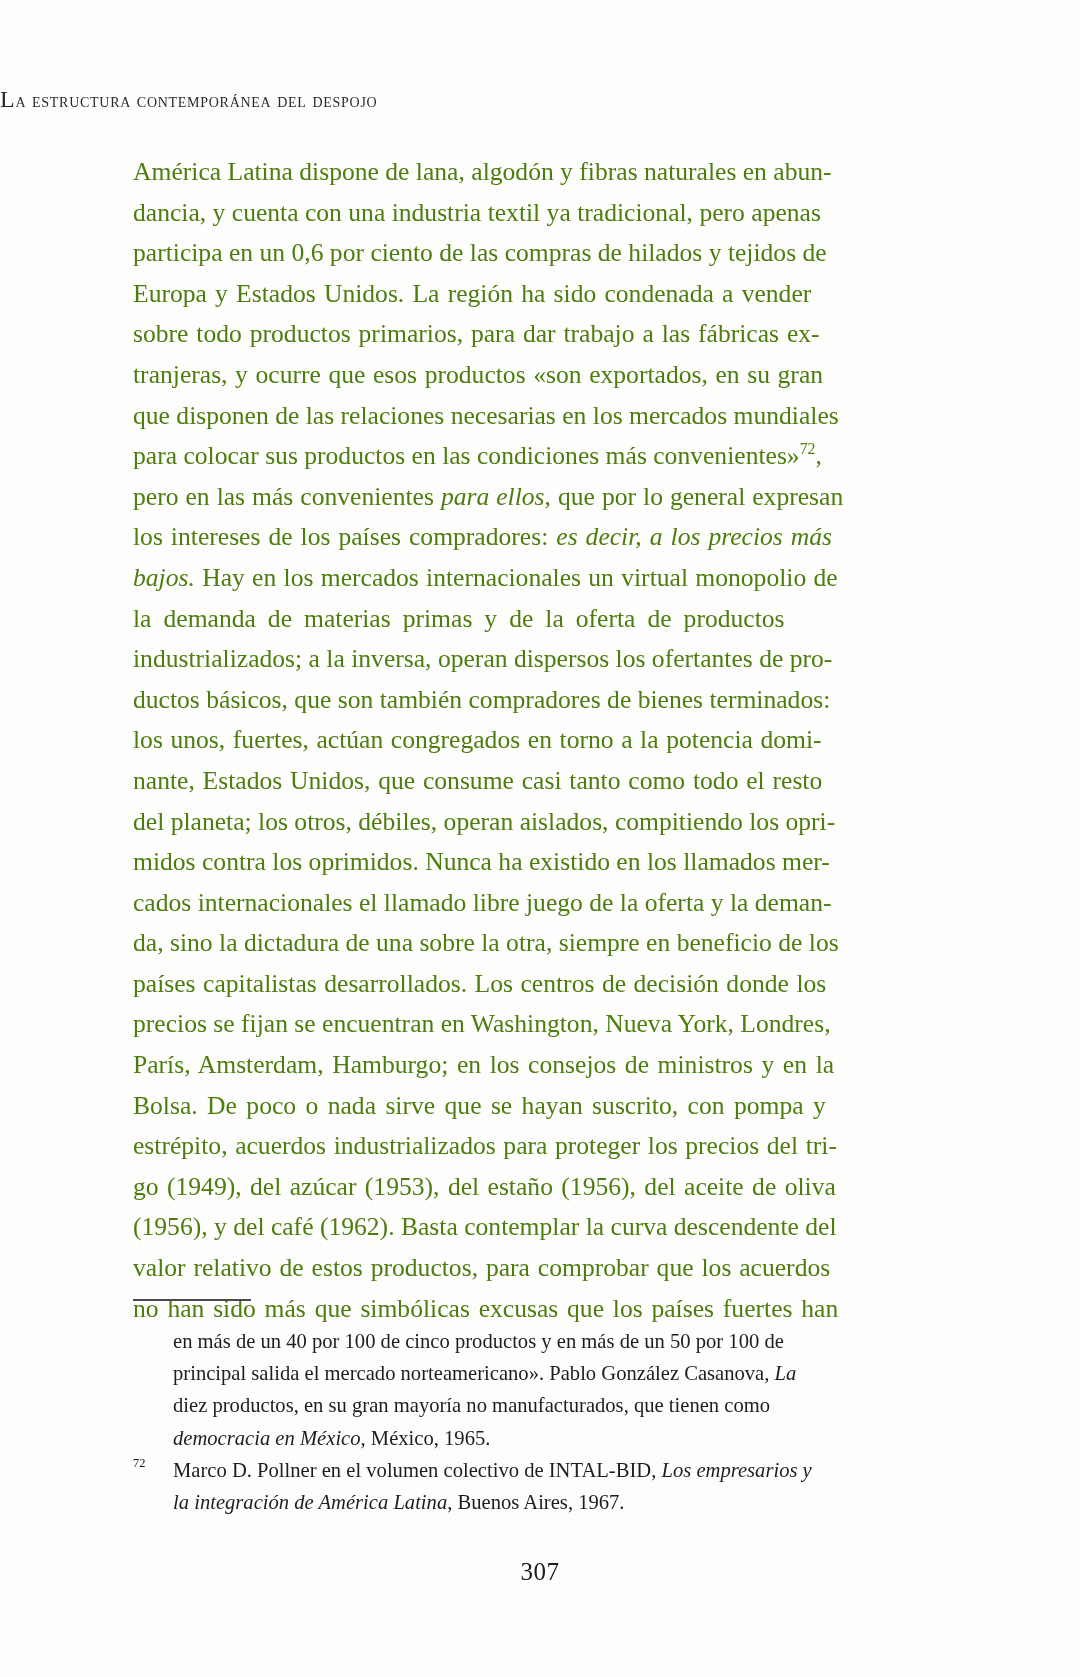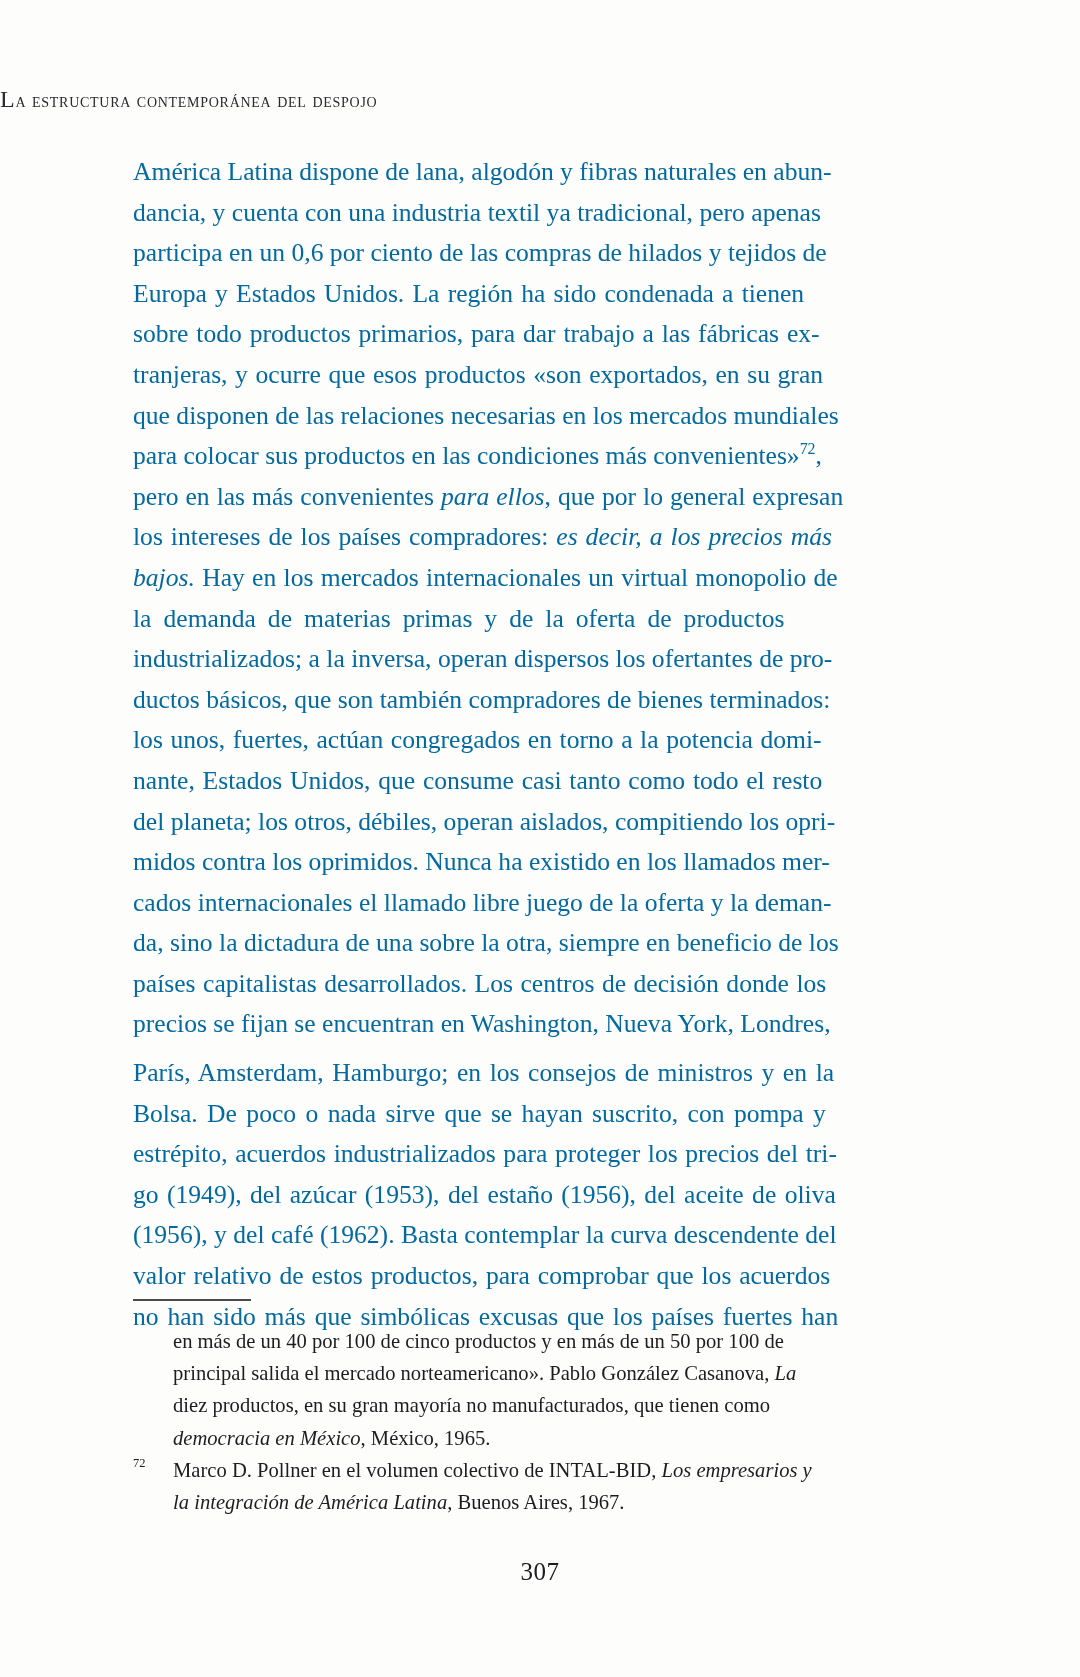--- a/index.html
+++ b/index.html
@@ -44,21 +44,21 @@
     position: absolute;
     top: 152px;
     left: 133px;
     width: 732px;
   }
 
   .body-line {
     display: block;
     font-size: 25.6px;
     line-height: 40.6px;
-    color: #0369a1;
+    color: #4d7c0f;
     white-space: nowrap;
     letter-spacing: 0;
   }
 
   
   .body-line > .seg { display: inline; }
   .it { font-style: italic; }
 
   .sup {
     font-size: 0.62em;
@@ -124,40 +124,40 @@
 <div class="page">
 
   <div class="running-head">
     <span class="rh-cap">L</span><span>a estructura contemporánea del despojo</span>
   </div>
 
   <div class="body-block" id="body-block">
       <span class="body-line"><span class="seg">América Latina dispone de lana, algodón y fibras naturales en abun-</span></span>
       <span class="body-line"><span class="seg">dancia, y cuenta con una industria textil ya tradicional, pero apenas</span></span>
       <span class="body-line"><span class="seg">participa en un 0,6 por ciento de las compras de hilados y tejidos de</span></span>
-      <span class="body-line" style="word-spacing: 1.8px;"><span class="seg">Europa y Estados Unidos. La región ha sido condenada a tienen</span></span>
+      <span class="body-line" style="word-spacing: 1.8px;"><span class="seg">Europa y Estados Unidos. La región ha sido condenada a vender</span></span>
       <span class="body-line" style="word-spacing: 1.5px;"><span class="seg">sobre todo productos primarios, para dar trabajo a las fábricas ex-</span></span>
       <span class="body-line" style="word-spacing: 1.2px;"><span class="seg">tranjeras, y ocurre que esos productos «son exportados, en su gran</span></span>
       <span class="body-line"><span class="seg">que disponen de las relaciones necesarias en los mercados mundiales</span></span>
       <span class="body-line"><span class="seg">para colocar sus productos en las condiciones más convenientes»</span><span class="seg sup">72</span><span class="seg">,</span></span>
       <span class="body-line" style="word-spacing: 0.6px;"><span class="seg">pero en las más convenientes </span><span class="seg it">para ellos</span><span class="seg">, que por lo general expresan</span></span>
       <span class="body-line" style="word-spacing: 1.6px;"><span class="seg">los intereses de los países compradores: </span><span class="seg it">es decir, a los precios más</span></span>
       <span class="body-line" style="word-spacing: 0.9px;"><span class="seg it">bajos.</span><span class="seg"> Hay en los mercados internacionales un virtual monopolio de</span></span>
       <span class="body-line" style="word-spacing: 5.6px;"><span class="seg">la demanda de materias primas y de la oferta de productos</span></span>
       <span class="body-line"><span class="seg">industrializados; a la inversa, operan dispersos los ofertantes de pro-</span></span>
       <span class="body-line"><span class="seg">ductos básicos, que son también compradores de bienes terminados:</span></span>
       <span class="body-line" style="word-spacing: 1.2px;"><span class="seg">los unos, fuertes, actúan congregados en torno a la potencia domi-</span></span>
       <span class="body-line" style="word-spacing: 1.4px;"><span class="seg">nante, Estados Unidos, que consume casi tanto como todo el resto</span></span>
       <span class="body-line"><span class="seg">del planeta; los otros, débiles, operan aislados, compitiendo los opri-</span></span>
       <span class="body-line"><span class="seg">midos contra los oprimidos. Nunca ha existido en los llamados mer-</span></span>
       <span class="body-line"><span class="seg">cados internacionales el llamado libre juego de la oferta y la deman-</span></span>
       <span class="body-line"><span class="seg">da, sino la dictadura de una sobre la otra, siempre en beneficio de los</span></span>
       <span class="body-line" style="word-spacing: 1.1px;"><span class="seg">países capitalistas desarrollados. Los centros de decisión donde los</span></span>
       <span class="body-line"><span class="seg">precios se fijan se encuentran en Washington, Nueva York, Londres,</span></span>
-      <span class="body-line" style="word-spacing: 2.2px; margin-top: 8px;"><span class="seg">París, Amsterdam, Hamburgo; en los consejos de ministros y en la</span></span>
+      <span class="body-line" style="word-spacing: 2.2px;"><span class="seg">París, Amsterdam, Hamburgo; en los consejos de ministros y en la</span></span>
       <span class="body-line" style="word-spacing: 3px;"><span class="seg">Bolsa. De poco o nada sirve que se hayan suscrito, con pompa y</span></span>
       <span class="body-line" style="word-spacing: 1.2px;"><span class="seg">estrépito, acuerdos industrializados para proteger los precios del tri-</span></span>
       <span class="body-line" style="word-spacing: 2px;"><span class="seg">go (1949), del azúcar (1953), del estaño (1956), del aceite de oliva</span></span>
       <span class="body-line"><span class="seg">(1956), y del café (1962). Basta contemplar la curva descendente del</span></span>
       <span class="body-line" style="word-spacing: 1.5px;"><span class="seg">valor relativo de estos productos, para comprobar que los acuerdos</span></span>
       <span class="body-line" style="word-spacing: 2.4px;"><span class="seg">no han sido más que simbólicas excusas que los países fuertes han</span></span>
     </div>
 
   <div class="fn-rule"></div>
 

